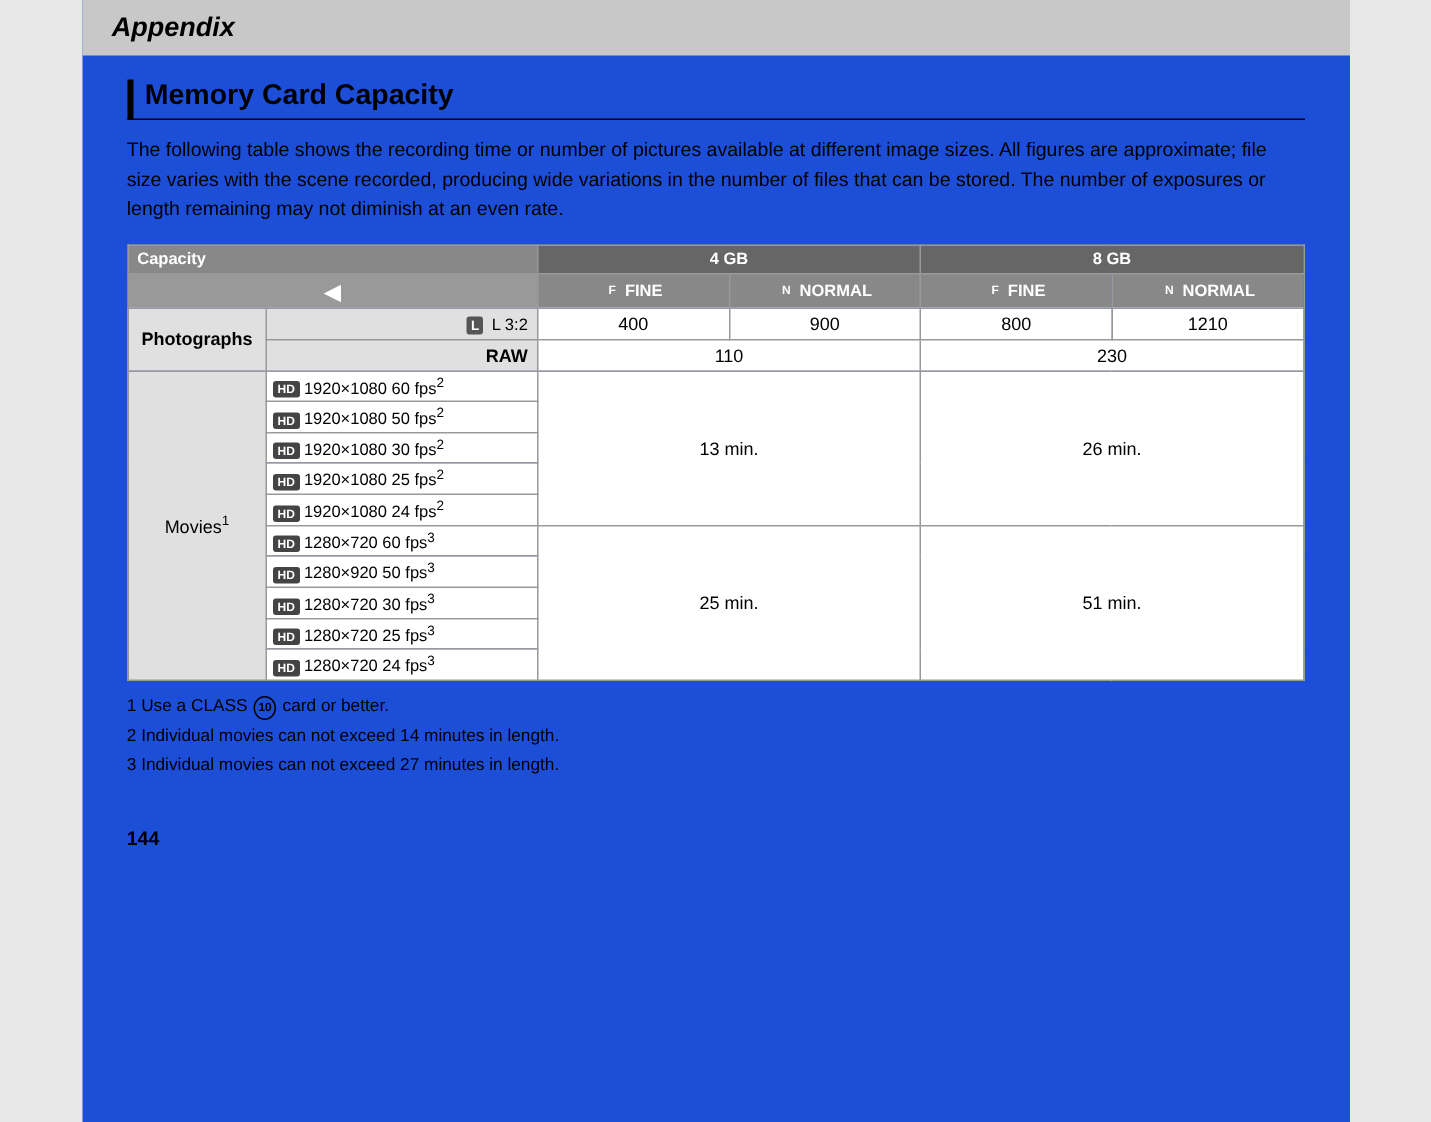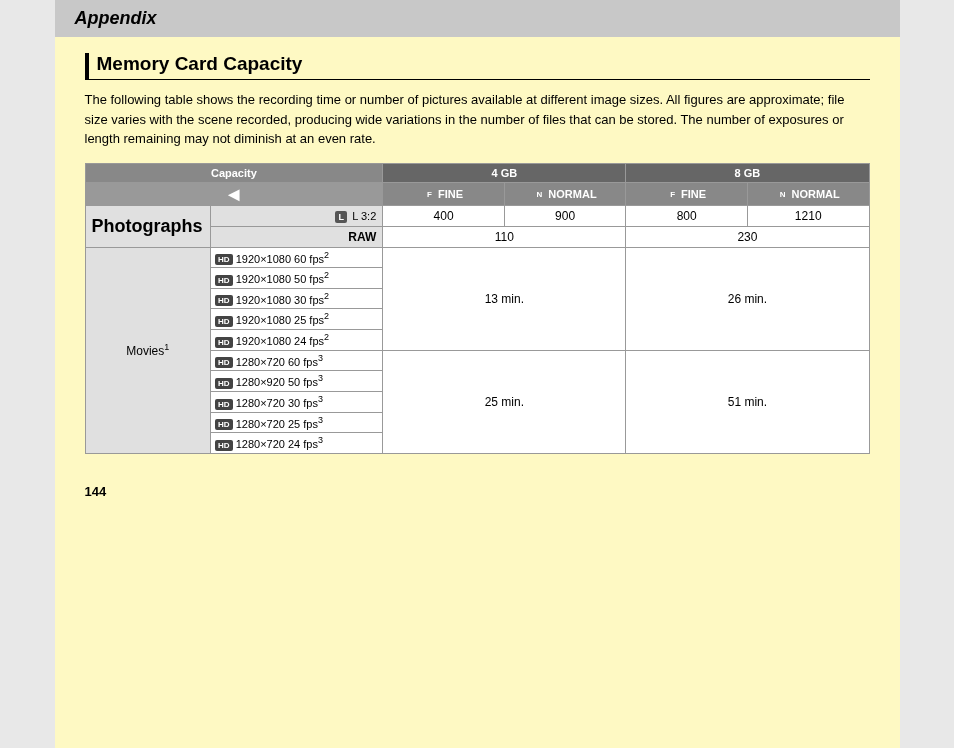--- a/index.html
+++ b/index.html
@@ -4,21 +4,21 @@
   <style>
     * { margin: 0; padding: 0; box-sizing: border-box; }
     body {
       background: #e8e8e8;
       font-family: Arial, Helvetica, sans-serif;
       font-size: 13px;
       width: 954px;
       min-height: 748px;
     }
     .page {
-      background: #fef9c3;
+      background: #1d4ed8;
       width: 845px;
       margin: 0 auto;
       padding: 0;
       min-height: 748px;
     }
     .header-bar {
       background: #c8c8c8;
       padding: 8px 20px;
       font-style: italic;
       font-weight: bold;
@@ -73,22 +73,22 @@
       background: #e0e0e0;
       text-align: right;
       font-weight: normal;
       font-size: 12px;
       width: 170px;
       margin-top: 28px;
     }
     .row-label-cell {
       background: #e0e0e0;
       font-weight: bold;
-      font-size: 18px;
-      text-align: left;
+      font-size: 12px;
+      text-align: center;
       padding-left: 6px;
     }
     .mode-icon {
       display: inline-block;
       background: #555;
       color: #fff;
       font-size: 9px;
       font-weight: bold;
       padding: 1px 3px;
       border-radius: 2px;
@@ -172,21 +172,21 @@
         <col style="width:80px">
         <col style="width:170px">
         <col style="width:120px">
         <col style="width:120px">
         <col style="width:120px">
         <col style="width:120px">
       </colgroup>
       <thead>
 
         <tr class="header-row-1">
-          <th colspan="2" style="text-align:center; background:#888; color:#fff;margin-left:22px;">
+          <th colspan="2" style="text-align:left; background:#888; color:#fff;margin-left:22px;">
             <span>Capacity</span>
           </th>
           <th colspan="2" style="background:#666; color:#fff;">
             <span>4 GB</span>
           </th>
           <th colspan="2" style="background:#666; color:#fff;">
             <span>8 GB</span>
           </th>
         </tr>
 
@@ -297,16 +297,25 @@
           </td>
         </tr>
         <tr>
           <td class="resolution-cell">
             <span class="hd-icon">HD</span><span>1280×720 24 fps</span><span class="superscript">3</span>
           </td>
         </tr>
       </tbody>
     </table>
 
+    <div class="footnotes">
+      <p>
+        <span>1 Use a CLASS</span>
+        <span style="display:inline-block; border:1px solid #000; border-radius:50%; font-size:8px; font-weight:bold; padding:0 2px; margin:0 1px;">10</span>
+        <span>card or better.</span>
+      </p>
+      <p>2 Individual movies can not exceed 14 minutes in length.</p>
+      <p>3 Individual movies can not exceed 27 minutes in length.</p>
+    </div>
   </div>
 
   <div class="page-number">144</div>
 </div>
 
 </body></html>

